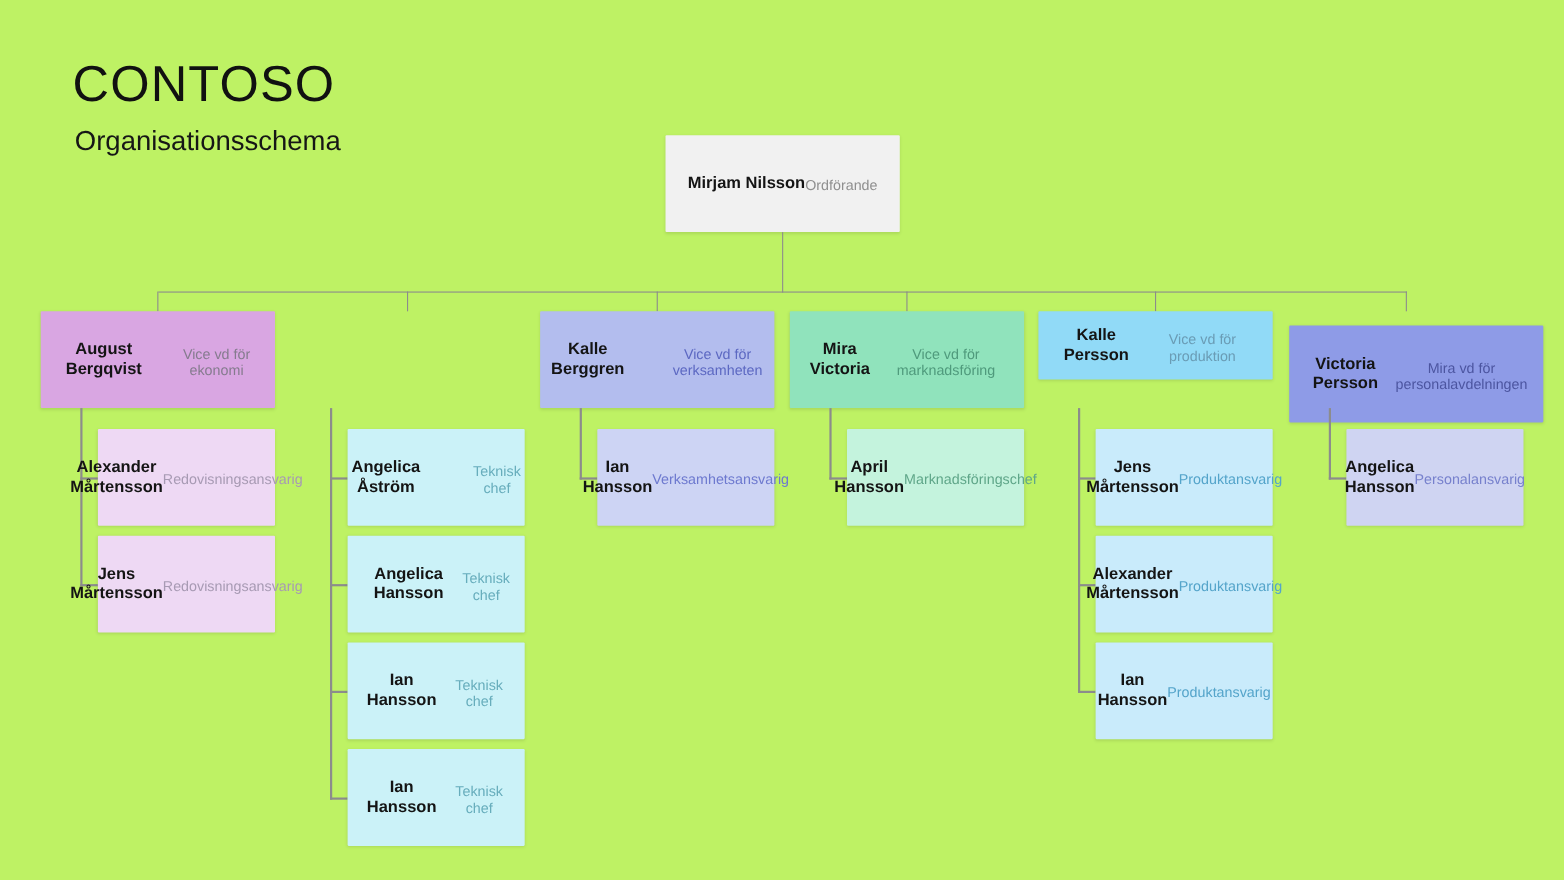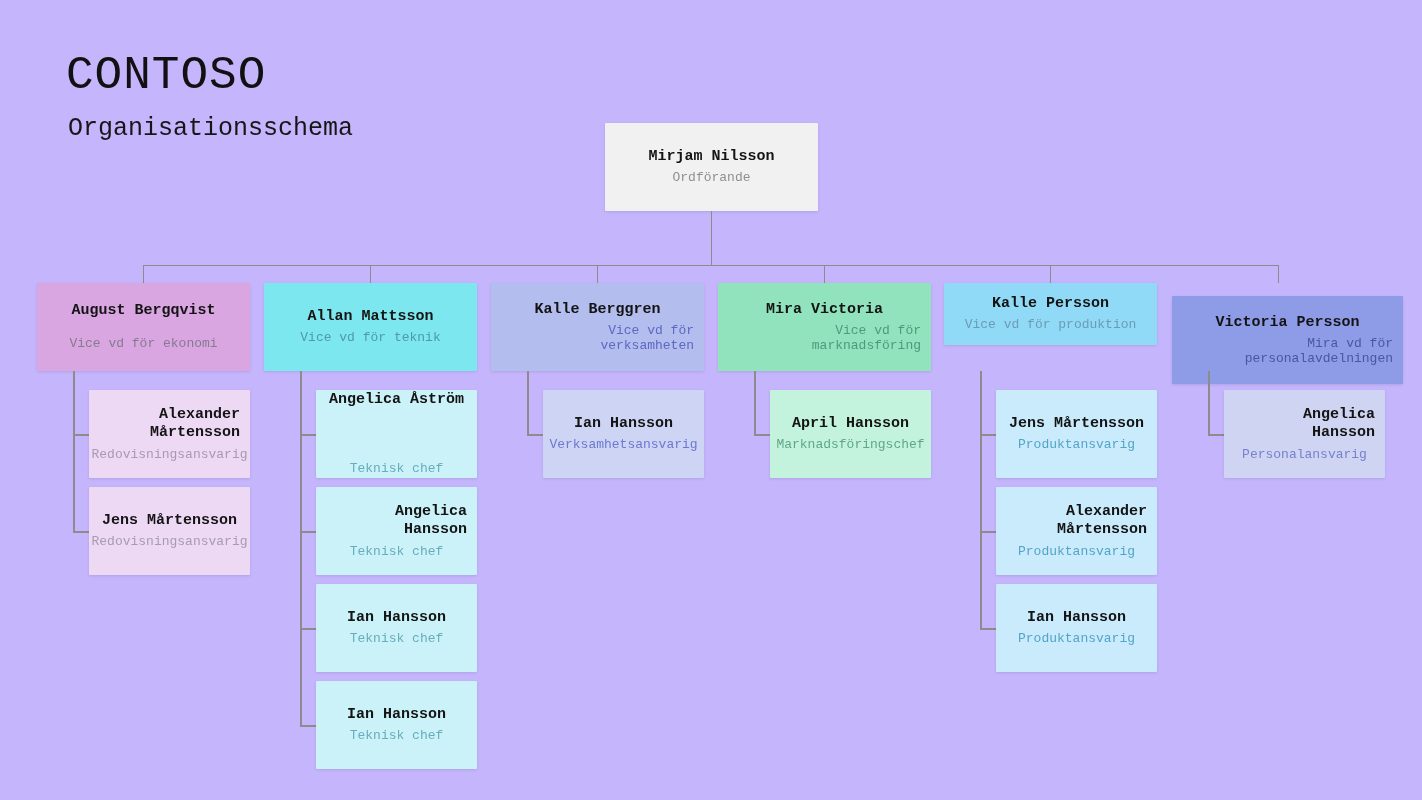--- a/index.html
+++ b/index.html
@@ -1,21 +1,21 @@
 <!DOCTYPE html>
 <html><head>
 <meta charset="utf-8">
 <style>
   html, body { margin: 0; padding: 0; background: #ffffff; }
   .canvas {
     position: relative;
     width: 1422px;
     height: 800px;
-    background: #c4b5fd;
-    font-family: Liberation Mono, monospace;
+    background: #bef264;
+    font-family: Liberation Sans, sans-serif;
     overflow: hidden;
   }
   .title {
     position: absolute;
     left: 66px;
     top: 52px;
     font-size: 46px;
     font-weight: 400;
     letter-spacing: 1px;
     color: #111111;
@@ -27,24 +27,24 @@
     top: 114px;
     font-size: 25px;
     font-weight: 400;
     color: #161616;
   }
   #chart { position: absolute; left: 0; top: 0; width: 100%; height: 100%; }
   .node {
     position: absolute;
     box-sizing: border-box;
     display: flex;
-    flex-direction: column;
+    flex-direction: row;
     justify-content: center;
     align-items: center;
-    text-align: right;
+    text-align: center;
     padding: 6px 10px;
     border-radius: 1px;
     box-shadow: 0 1px 3px rgba(0,0,0,0.10);
   }
   .node-name {
     font-weight: 700;
     font-size: 15px;
     line-height: 1.22;
     color: #141414;
   }
@@ -78,24 +78,20 @@
       <div class="node" style="left: 89px; top: 390px; width: 161px; height: 88px; background: rgb(238, 217, 244);">
     <div class="node-name">Alexander Mårtensson</div>
     <div class="node-role" style="color: rgb(167, 154, 179);">Redovisningsansvarig</div>
   </div>
       <div class="cline" style="left: 73px; top: 531px; width: 16px; height: 1.5px; background: rgb(140, 140, 140);"></div>
       <div class="node" style="left: 89px; top: 487px; width: 161px; height: 88px; background: rgb(238, 217, 244);">
     <div class="node-name">Jens Mårtensson</div>
     <div class="node-role" style="color: rgb(167, 154, 179);">Redovisningsansvarig</div>
   </div>
       <div class="cline" style="left: 369.75px; top: 264.5px; width: 1.5px; height: 18.5px; background: rgb(140, 140, 140);"></div>
-      <div class="node" style="left: 264px; top: 283px; width: 213px; height: 88px; background: rgb(125, 231, 239);">
-    <div class="node-name">Allan Mattsson</div>
-    <div class="node-role" style="color: rgb(79, 154, 168);">Vice vd för teknik</div>
-  </div>
       <div class="cline" style="left: 300px; top: 371px; width: 1.5px; height: 355.5px; background: rgb(140, 140, 140);"></div>
       <div class="cline" style="left: 300px; top: 434px; width: 16px; height: 1.5px; background: rgb(140, 140, 140);"></div>
       <div class="node" style="left: 316px; top: 390px; width: 161px; height: 88px; background: rgb(203, 242, 248); gap: 48px;">
     <div class="node-name">Angelica Åström</div>
     <div class="node-role" style="color: rgb(103, 173, 188);">Teknisk chef</div>
   </div>
       <div class="cline" style="left: 300px; top: 531px; width: 16px; height: 1.5px; background: rgb(140, 140, 140);"></div>
       <div class="node" style="left: 316px; top: 487px; width: 161px; height: 88px; background: rgb(203, 242, 248);">
     <div class="node-name">Angelica Hansson</div>
     <div class="node-role" style="color: rgb(103, 173, 188);">Teknisk chef</div>

